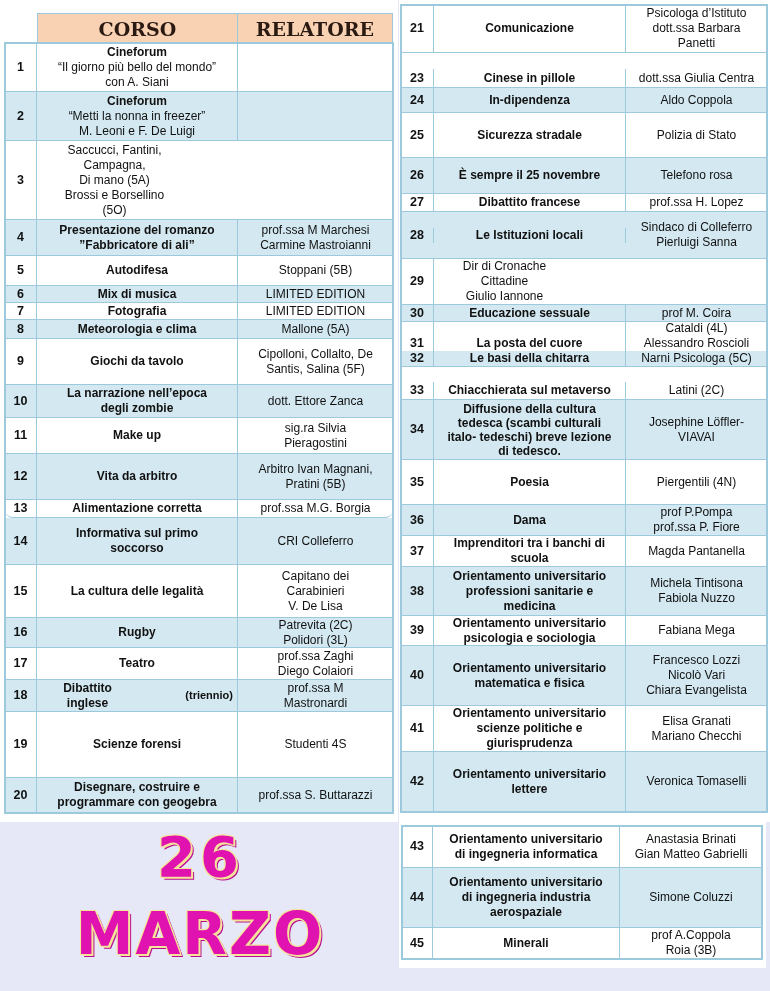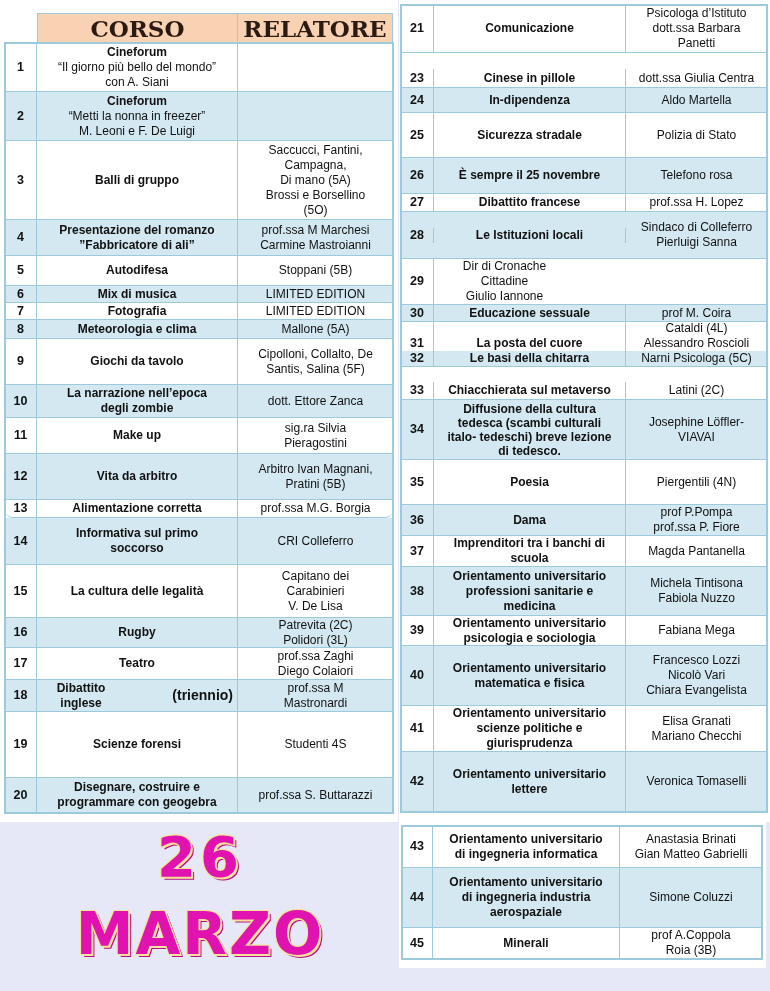--- a/index.html
+++ b/index.html
@@ -7,23 +7,23 @@
   .panel{position:absolute;background:#fff;}
   .tbl{position:absolute;}
   .row{position:absolute;left:0;right:0;display:flex;border-bottom:1px solid #9cc9dc;box-sizing:border-box;}
   .row.alt{background:#d3e8f1;}
   .row.white{background:#fff;}
   .cell{display:flex;align-items:center;justify-content:center;text-align:center;box-sizing:border-box;border-right:1px solid #9cc9dc;font-size:12px;line-height:15px;padding:0 4px;white-space:pre-line;}
   .cell:last-child{border-right:none;}
   .num{font-weight:bold;font-size:12.5px;}
   .corso{font-weight:bold;}
   .corso .sub{font-weight:normal;}
-  .small{font-size:14px;font-weight:bold;margin-left:48px;}
+  .small{font-size:11px;font-weight:bold;margin-left:48px;}
   .hdr{position:absolute;display:flex;background:#f9d2b4;border:1px solid #9cc9dc;box-sizing:border-box;}
-  .hdr div{display:flex;align-items:center;justify-content:center;font-family:"DejaVu Serif","Liberation Serif",serif;font-weight:bold;font-size:23px;color:#2b1a12;box-sizing:border-box;}
+  .hdr div{display:flex;align-items:center;justify-content:center;font-family:"DejaVu Serif","Liberation Serif",serif;font-weight:bold;font-size:19px;color:#2b1a12;box-sizing:border-box;}
   .frame{position:absolute;border:2px solid #9cc9dc;box-sizing:border-box;pointer-events:none;}
   .date{position:absolute;font-family:"DejaVu Sans",sans-serif;font-weight:bold;color:#e012b0;text-align:center;letter-spacing:4px;
         text-shadow:2px 2px 0 #f6e39a,-1px -1px 0 #f6e39a,1px -1px 0 #f6e39a,-1px 1px 0 #f6e39a,3px 3px 0 #b80a8f;}
 </style>
 </head>
 <body>
 
 <div class="panel" style="left:0;top:0;width:398px;height:822px;"></div>
 
 <div class="hdr" style="left:37px;top:13px;width:356px;height:31px;">
@@ -40,21 +40,20 @@
     <div class="cell" style="width:155px"></div>
   </div>
   <div class="row alt" style="top:49px;height:49px;">
     <div class="cell num" style="width:32px">2</div>
     <div class="cell corso" style="width:201px;flex-direction:column"><span>Cineforum</span><span class="sub">“Metti la nonna in freezer”
 M. Leoni e F. De Luigi</span></div>
     <div class="cell" style="width:155px"></div>
   </div>
   <div class="row white" style="top:98px;height:79px;">
     <div class="cell num" style="width:32px">3</div>
-    <div class="cell corso" style="width:201px">Balli di gruppo</div>
     <div class="cell" style="width:155px">Saccucci, Fantini,
 Campagna,
 Di mano (5A)
 Brossi e Borsellino
 (5O)</div>
   </div>
   <div class="row alt" style="top:177px;height:36px;">
     <div class="cell num" style="width:32px">4</div>
     <div class="cell corso" style="width:201px">Presentazione del romanzo
 ”Fabbricatore di ali”</div>
@@ -172,21 +171,21 @@
     <div class="cell" style="width:141px">Andrea Simonelli</div>
   </div>
   <div class="row white" style="top:64px;height:19px;">
     <div class="cell num" style="width:33px">23</div>
     <div class="cell corso" style="width:192px">Cinese in pillole</div>
     <div class="cell" style="width:141px">dott.ssa Giulia Centra</div>
   </div>
   <div class="row alt" style="top:83px;height:25px;">
     <div class="cell num" style="width:33px">24</div>
     <div class="cell corso" style="width:192px">In-dipendenza</div>
-    <div class="cell" style="width:141px">Aldo Martella</div>
+    <div class="cell" style="width:141px">Aldo Coppola</div>
   </div>
   <div class="row white" style="top:108px;height:45px;">
     <div class="cell num" style="width:33px">25</div>
     <div class="cell corso" style="width:192px">Sicurezza stradale</div>
     <div class="cell" style="width:141px">Polizia di Stato</div>
   </div>
   <div class="row alt" style="top:153px;height:36px;">
     <div class="cell num" style="width:33px">26</div>
     <div class="cell corso" style="width:192px">È sempre il 25 novembre</div>
     <div class="cell" style="width:141px">Telefono rosa</div>

